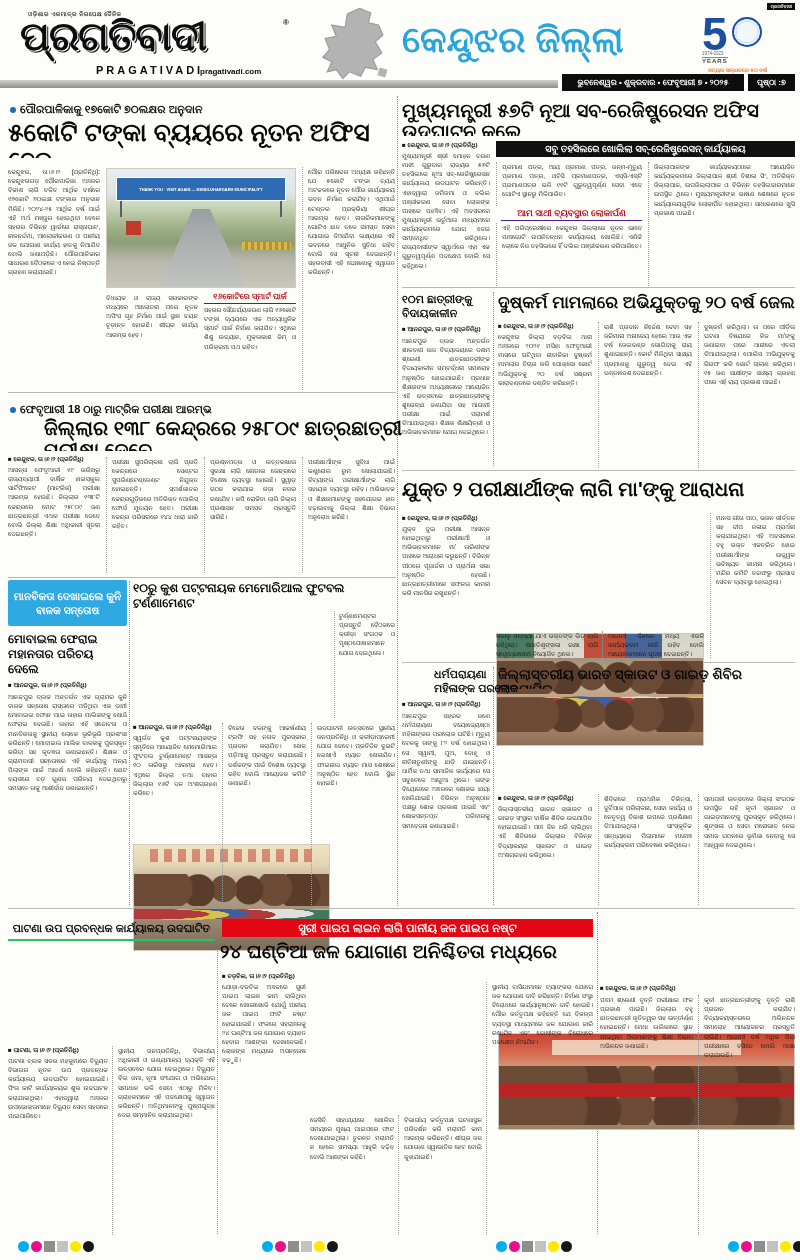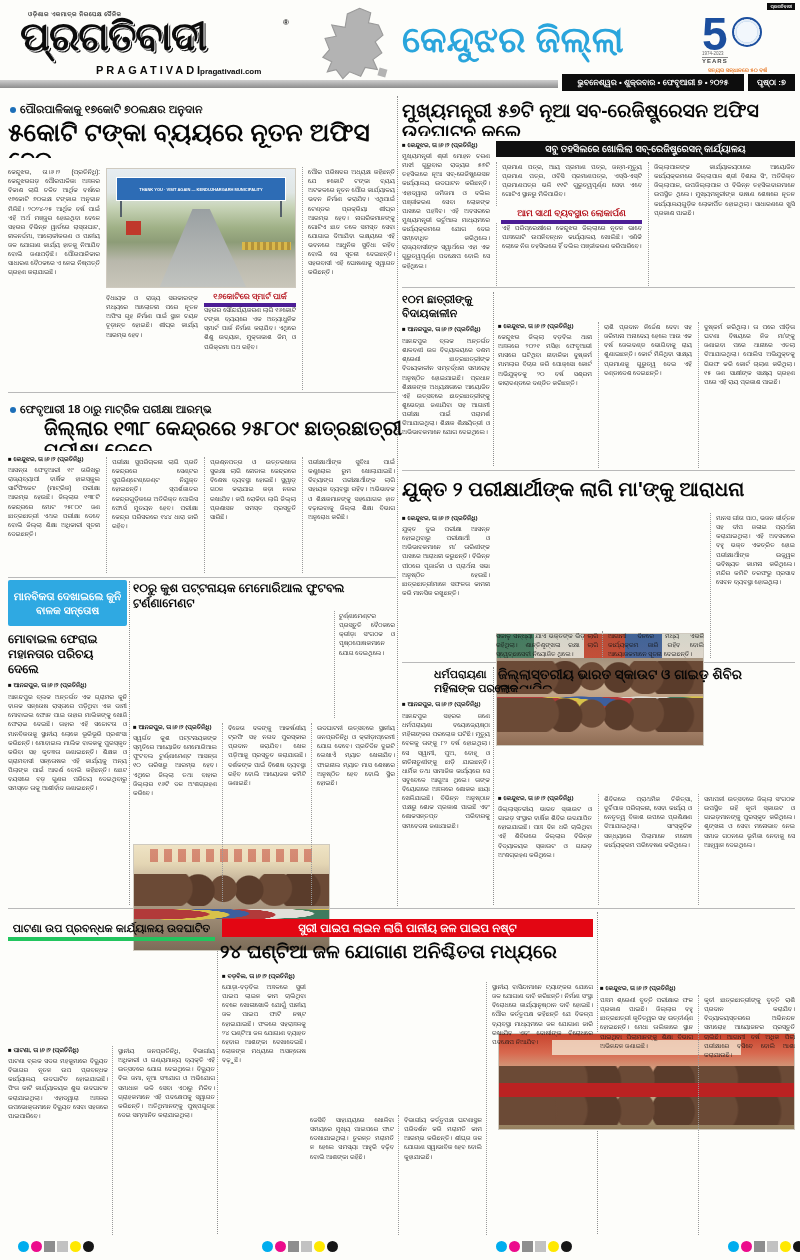--- a/index.html
+++ b/index.html
@@ -32,21 +32,21 @@
   .hl-m2 { font-size:20px; }
   .hl-sm { font-size:12px; line-height:1.25; }
   .hl-xs { font-size:11px; line-height:1.3; }
   .byline { font-size:6.2px; font-weight:bold; color:#111; }
   .c { font-size:6.3px; line-height:1.45; text-align:justify; color:#141414; word-break:break-word; }
   .colsep { border-left:1px dotted #9a9a9a; }
   .vrule { border-left:1px dotted #8f8f8f; width:0; }
   .hrule { border-top:1px solid #b9b9b9; height:0; }
   .blackbar { background:#101010; color:#fff; font-size:9.5px; font-weight:bold; display:flex; align-items:center; justify-content:center; }
   .redbar { background:#e30613; color:#fff; font-size:11.5px; font-weight:bold; display:flex; align-items:center; justify-content:center; }
-  .redsub { color:#b5121b; font-weight:900; font-size:8px; text-align:center; border-bottom:4px solid #4c1d95; padding-bottom:1px; }
+  .redsub { color:#b5121b; font-weight:900; font-size:8px; text-align:center; border-bottom:1px solid #4c1d95; padding-bottom:1px; }
   .bluebox { background:#2fa9e2; color:#fff; font-size:10.5px; font-weight:900; text-align:center; line-height:1.35; display:flex; align-items:center; justify-content:center; padding:3px; border-radius:2px; }
   .center { text-align:center; }
   
   .photo { border:1px solid #cfcabf; }
   .ph-road { background:linear-gradient(180deg,#e7edf1 0%,#dfe6e4 20%,#c8d4b8 32%,#9fb086 50%,#8d9c77 62%,#b9b8ac 78%,#c9c6ba 100%); position:relative; }
   .ph-road .road { position:absolute; left:28%; top:34%; width:46%; height:66%; background:linear-gradient(180deg,#9aa0a2,#c2c4c0); clip-path:polygon(38% 0,58% 0,100% 100%,0 100%); }
   .ph-road .gantry { position:absolute; left:5%; top:7%; width:90%; height:20%; background:#2d6cb5; border:1px solid #fff; color:#fff; font-size:4px; font-weight:bold; display:flex; align-items:center; justify-content:center; text-align:center; }
   .ph-road .post { position:absolute; top:27%; width:2px; height:14%; background:#55606a; }
   .ph-road .sign { position:absolute; left:10%; top:44%; width:8%; height:12%; background:#c0392b; }
   .ph-road .fence { position:absolute; right:2%; top:62%; width:26%; height:7%; background:repeating-linear-gradient(90deg,#d9b84a 0 3px,#b3923a 3px 6px); }
@@ -137,20 +137,21 @@
   <div class="abs blackbar" style="left:496px;top:141px;width:299px;height:16px;">ସବୁ ତହସିଲରେ ଖୋଲିଲା ସବ୍-ରେଜିଷ୍ଟ୍ରେସନ୍ କାର୍ଯ୍ୟାଳୟ</div>
   <div class="abs c colsep" style="left:496px;top:162px;width:146px;height:44px;padding-left:5px;">ପ୍ରମାଣ ପତ୍ର, ଆୟ ପ୍ରମାଣ ପତ୍ର, ଜନ୍ମ-ମୃତ୍ୟୁ ପ୍ରମାଣ ପତ୍ର, ଓବିସି ପ୍ରମାଣପତ୍ର, ଏସ୍‌ସି-ଏସ୍‌ଟି ପ୍ରମାଣପତ୍ର ଭଳି ୧୧ଟି ଗୁରୁତ୍ୱପୂର୍ଣ୍ଣ ସେବା ଏବେ ଗୋଟିଏ ସ୍ଥାନରୁ ମିଳିପାରିବ।</div>
   <div class="abs redsub" style="left:501px;top:208px;width:141px;font-size:9px;">ଆମ ସାଥୀ ବ୍ୟବସ୍ଥାର ଲୋକାର୍ପଣ</div>
   <div class="abs c colsep" style="left:496px;top:223px;width:146px;height:63px;padding-left:5px;">ଏହି ପରିପ୍ରେକ୍ଷୀରେ କେନ୍ଦୁଝର ଜିଲ୍ଲାରେ ନୂତନ ଭାବେ ପାଞ୍ଚଗୋଟି ଉପନିବନ୍ଧନ କାର୍ଯ୍ୟାଳୟ ଖୋଲିଛି। ଏଣିକି ଲୋକେ ନିଜ ତହସିଲରେ ହିଁ ଦଲିଲ ପଞ୍ଜୀକରଣ କରିପାରିବେ।</div>
   <div class="abs c colsep" style="left:648px;top:162px;width:147px;height:124px;padding-left:5px;">ଜିଲ୍ଲାପାଳଙ୍କ କାର୍ଯ୍ୟାଳୟଠାରେ ଆୟୋଜିତ କାର୍ଯ୍ୟକ୍ରମରେ ଜିଲ୍ଲାପାଳ ଶ୍ରୀ ବିଶାଲ ସିଂ, ଅତିରିକ୍ତ ଜିଲ୍ଲାପାଳ, ଉପଜିଲ୍ଲାପାଳ ଓ ବିଭିନ୍ନ ତହସିଲଦାରମାନେ ଉପସ୍ଥିତ ଥିଲେ। ମୁଖ୍ୟମନ୍ତ୍ରୀଙ୍କ ଭାଷଣ ଶେଷରେ ନୂତନ କାର୍ଯ୍ୟାଳୟଗୁଡ଼ିକ ଲୋକାର୍ପିତ ହୋଇଥିଲା। ସାଧାରଣରେ ଖୁସି ପ୍ରକାଶ ପାଇଛି।</div>
 
   <div class="abs hl hl-xs" style="left:402px;top:292px;width:88px;height:30px;">୧୦ମ ଛାତ୍ରୀଙ୍କୁ ବିଦାୟକାଳୀନ ସମ୍ବର୍ଦ୍ଧନା</div>
   <div class="abs byline" style="left:402px;top:325px;width:88px;">■ ଆନନ୍ଦପୁର, ତା।୬।୨ (ପ୍ରତିନିଧି)</div>
   <div class="abs c" style="left:402px;top:336px;width:88px;height:132px;">ଆନନ୍ଦପୁର ବ୍ଲକ ଅନ୍ତର୍ଗତ ଶାଳବଣୀ ଉଚ୍ଚ ବିଦ୍ୟାଳୟରେ ଦଶମ ଶ୍ରେଣୀ ଛାତ୍ରଛାତ୍ରୀଙ୍କ ବିଦାୟକାଳୀନ ସମ୍ବର୍ଦ୍ଧନା ସମାରୋହ ଅନୁଷ୍ଠିତ ହୋଇଯାଇଛି। ପ୍ରଧାନ ଶିକ୍ଷକଙ୍କ ଅଧ୍ୟକ୍ଷତାରେ ଆୟୋଜିତ ଏହି ଉତ୍ସବରେ ଛାତ୍ରଛାତ୍ରୀଙ୍କୁ ଶୁଭେଚ୍ଛା ଜଣାଯିବା ସହ ଆଗାମୀ ପରୀକ୍ଷା ପାଇଁ ପରାମର୍ଶ ଦିଆଯାଇଥିଲା। ଶିକ୍ଷକ ଶିକ୍ଷୟିତ୍ରୀ ଓ ଅଭିଭାବକମାନେ ଯୋଗ ଦେଇଥିଲେ।</div>
 
+  <div class="abs hl hl-md" style="left:498px;top:293px;width:297px;height:24px;">ଦୁଷ୍କର୍ମ ମାମଲାରେ ଅଭିଯୁକ୍ତକୁ ୨୦ ବର୍ଷ ଜେଲ</div>
   <div class="abs byline" style="left:498px;top:322px;width:94px;">■ କେନ୍ଦୁଝର, ତା।୬।୨ (ପ୍ରତିନିଧି)</div>
   <div class="abs c" style="left:498px;top:332px;width:94px;height:136px;">କେନ୍ଦୁଝର ଜିଲ୍ଲା ବଡ଼ବିଲ ଥାନା ଅଞ୍ଚଳରେ ୨୦୨୧ ମସିହା ଫେବୃଆରୀ ମାସରେ ଘଟିଥିବା ନାବାଳିକା ଦୁଷ୍କର୍ମ ମାମଲାର ବିଚାର କରି ପୋକ୍ସୋ କୋର୍ଟ ଅଭିଯୁକ୍ତକୁ ୨୦ ବର୍ଷ ସଶ୍ରମ କାରାଦଣ୍ଡରେ ଦଣ୍ଡିତ କରିଛନ୍ତି।</div>
   <div class="abs c colsep" style="left:598px;top:322px;width:94px;height:146px;padding-left:5px;">ରାଶି ପ୍ରଦାନ ନିର୍ଦ୍ଦେଶ ଦେବା ସହ ଜରିମାନା ଅନାଦେୟ ହେଲେ ଆଉ ଏକ ବର୍ଷ ଜେଲଦଣ୍ଡ ଭୋଗିବାକୁ ରାୟ ଶୁଣାଇଛନ୍ତି। କୋର୍ଟ ମିଳିଥିବା ସାକ୍ଷ୍ୟ ପ୍ରମାଣକୁ ଗୁରୁତ୍ୱ ଦେଇ ଏହି ଦଣ୍ଡାଦେଶ ଦେଇଛନ୍ତି।</div>
   <div class="abs c colsep" style="left:698px;top:322px;width:97px;height:146px;padding-left:5px;">ଦୁଷ୍କର୍ମ କରିଥିଲା। ତା ପରେ ପୀଡ଼ିତା ଘଟଣା ବିଷୟରେ ନିଜ ମା'ଙ୍କୁ ଜଣାଇବା ପରେ ଥାନାରେ ଏତଲା ଦିଆଯାଇଥିଲା। ପୋଲିସ ଅଭିଯୁକ୍ତକୁ ଗିରଫ କରି କୋର୍ଟ ଚାଲାଣ କରିଥିଲା। ୧୫ ଜଣ ସାକ୍ଷୀଙ୍କ ସାକ୍ଷ୍ୟ ଗ୍ରହଣ ପରେ ଏହି ରାୟ ପ୍ରକାଶ ପାଇଛି।</div>
 
   <div class="abs" style="left:10px;top:399px;">
     <span class="kicker"><span class="kdot"></span><span>ଫେବୃଆରୀ 18 ଠାରୁ ମାଟ୍ରିକ ପରୀକ୍ଷା ଆରମ୍ଭ</span></span>
   </div>
   <div class="abs hl hl-m2" style="left:8px;top:417px;width:388px;height:34px;margin-left:36px;">ଜିଲ୍ଲାର ୧୩୮ କେନ୍ଦ୍ରରେ ୨୫୮୦୯ ଛାତ୍ରଛାତ୍ରୀ ପରୀକ୍ଷା ଦେବେ</div>
   <div class="abs byline" style="left:8px;top:455px;width:92px;">■ କେନ୍ଦୁଝର, ତା।୬।୨ (ପ୍ରତିନିଧି)</div>
@@ -198,21 +199,21 @@
     <div class="bannerbox"></div>
     <div class="heads" style="top:34%;"></div>
     <div class="scarf"></div>
     <div class="heads" style="top:66%;"></div>
   </div>
   <div class="abs byline" style="left:498px;top:794px;width:94px;">■ କେନ୍ଦୁଝର, ତା।୬।୨ (ପ୍ରତିନିଧି)</div>
   <div class="abs c" style="left:498px;top:804px;width:94px;height:101px;">ଜିଲ୍ଲାସ୍ତରୀୟ ଭାରତ ସ୍କାଉଟ ଓ ଗାଇଡ଼ ସଂସ୍ଥାର ବାର୍ଷିକ ଶିବିର ଉଦଯାପିତ ହୋଇଯାଇଛି। ପାଞ୍ଚ ଦିନ ଧରି ଚାଲିଥିବା ଏହି ଶିବିରରେ ଜିଲ୍ଲାର ବିଭିନ୍ନ ବିଦ୍ୟାଳୟର ସ୍କାଉଟ ଓ ଗାଇଡ଼ ଅଂଶଗ୍ରହଣ କରିଥିଲେ।</div>
   <div class="abs c colsep" style="left:598px;top:794px;width:94px;height:111px;padding-left:5px;">ଶିବିରରେ ପ୍ରାଥମିକ ଚିକିତ୍ସା, ଦୁର୍ବିପାକ ପରିଚାଳନା, ସେବା କାର୍ଯ୍ୟ ଓ ନେତୃତ୍ୱ ବିକାଶ ଉପରେ ପ୍ରଶିକ୍ଷଣ ଦିଆଯାଇଥିଲା। ସାଂସ୍କୃତିକ ସନ୍ଧ୍ୟାରେ ପିଲାମାନେ ମନୋଜ୍ଞ କାର୍ଯ୍ୟକ୍ରମ ପରିବେଷଣ କରିଥିଲେ।</div>
   <div class="abs c colsep" style="left:698px;top:794px;width:97px;height:111px;padding-left:5px;">ସମାପନୀ ଉତ୍ସବରେ ଜିଲ୍ଲା ସଂଗଠକ ଉପସ୍ଥିତ ରହି କୃତୀ ସ୍କାଉଟ ଓ ଗାଇଡ଼ମାନଙ୍କୁ ପୁରସ୍କୃତ କରିଥିଲେ। ଶୃଙ୍ଖଳା ଓ ସେବା ମନୋଭାବ ନେଇ ସମାଜ ଗଠନରେ ଭୂମିକା ନେବାକୁ ସେ ଆହ୍ୱାନ ଦେଇଥିଲେ।</div>
 
-  <div class="abs hl hl-xs center" style="left:8px;top:921px;width:207px;height:20px;border-bottom:4px solid #22c55e;">ପାଟଣା ଉପ ପ୍ରବନ୍ଧକ କାର୍ଯ୍ୟାଳୟ ଉଦଘାଟିତ</div>
+  <div class="abs hl hl-xs center" style="left:8px;top:921px;width:207px;height:20px;border-bottom:2px solid #22c55e;">ପାଟଣା ଉପ ପ୍ରବନ୍ଧକ କାର୍ଯ୍ୟାଳୟ ଉଦଘାଟିତ</div>
 
   <div class="abs byline" style="left:8px;top:1046px;width:100px;">■ ପାଟଣା, ତା।୬।୨ (ପ୍ରତିନିଧି)</div>
   <div class="abs c" style="left:8px;top:1056px;width:100px;height:179px;">ପାଟଣା ବ୍ଲକ ସଦର ମହକୁମାରେ ବିଦ୍ୟୁତ ବିଭାଗର ନୂତନ ଉପ ପ୍ରବନ୍ଧକ କାର୍ଯ୍ୟାଳୟ ଉଦଘାଟିତ ହୋଇଯାଇଛି। ଫିତା କାଟି କାର୍ଯ୍ୟାଳୟର ଶୁଭ ଉଦଘାଟନ କରାଯାଇଥିଲା। ଏହାଦ୍ୱାରା ଅଞ୍ଚଳର ଉପଭୋକ୍ତାମାନେ ବିଦ୍ୟୁତ ସେବା ସହଜରେ ପାଇପାରିବେ।</div>
   <div class="abs c colsep" style="left:112px;top:1046px;width:103px;height:189px;padding-left:5px;">ସ୍ଥାନୀୟ ଜନପ୍ରତିନିଧି, ବିଭାଗୀୟ ଅଧିକାରୀ ଓ ଗଣ୍ୟମାନ୍ୟ ବ୍ୟକ୍ତି ଏହି ଉତ୍ସବରେ ଯୋଗ ଦେଇଥିଲେ। ବିଦ୍ୟୁତ ବିଲ ଜମା, ନୂଆ ସଂଯୋଗ ଓ ଅଭିଯୋଗ ସମାଧାନ ଭଳି ସେବା ଏଠାରୁ ମିଳିବ। ଗ୍ରାହକମାନେ ଏହି ପଦକ୍ଷେପକୁ ସ୍ୱାଗତ କରିଛନ୍ତି। ଅତିଥିମାନଙ୍କୁ ପୁଷ୍ପଗୁଚ୍ଛ ଦେଇ ସମ୍ମାନିତ କରାଯାଇଥିଲା।</div>
 
   <div class="abs redbar" style="left:222px;top:919px;width:371px;height:18px;">ସୁରୀ ପାଇପ ଲାଇନ ଲାଗି ପାନୀୟ ଜଳ ପାଇପ ନଷ୍ଟ</div>
   <div class="abs hl hl-lg" style="left:220px;top:941px;width:375px;height:26px;">୨୪ ଘଣ୍ଟିଆ ଜଳ ଯୋଗାଣ ଅନିଶ୍ଚିତତା ମଧ୍ୟରେ</div>
   <div class="abs byline" style="left:222px;top:972px;width:84px;">■ ବଡ଼ବିଲ, ତା।୬।୨ (ପ୍ରତିନିଧି)</div>
   <div class="abs c" style="left:222px;top:982px;width:84px;height:253px;">ଯୋଡ଼ା-ବଡ଼ବିଲ ଅଞ୍ଚଳରେ ସୁରୀ ପାଇପ ଲାଇନ କାମ ଚାଲିଥିବା ବେଳେ ଖୋଳାଖୋଳି ଯୋଗୁଁ ପାନୀୟ ଜଳ ପାଇପ ଫାଟି ନଷ୍ଟ ହୋଇଯାଇଛି। ଫଳରେ ସହରାଞ୍ଚଳକୁ ୨୪ ଘଣ୍ଟିଆ ଜଳ ଯୋଗାଣ ବ୍ୟାହତ ହେବାର ଆଶଙ୍କା ଦେଖାଦେଇଛି। ଲୋକଙ୍କ ମଧ୍ୟରେ ଅସନ୍ତୋଷ ବଢ଼ୁଛି।</div>
 

